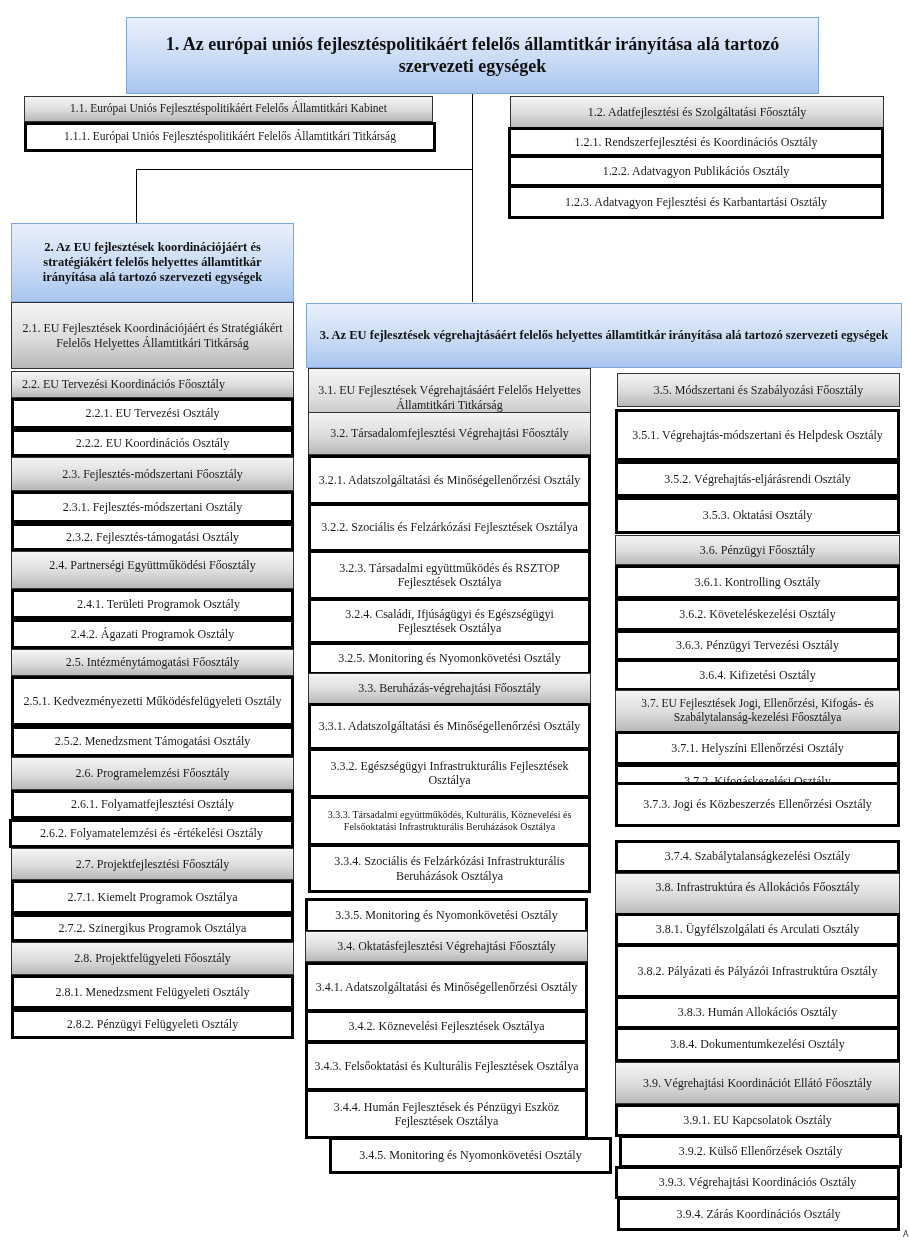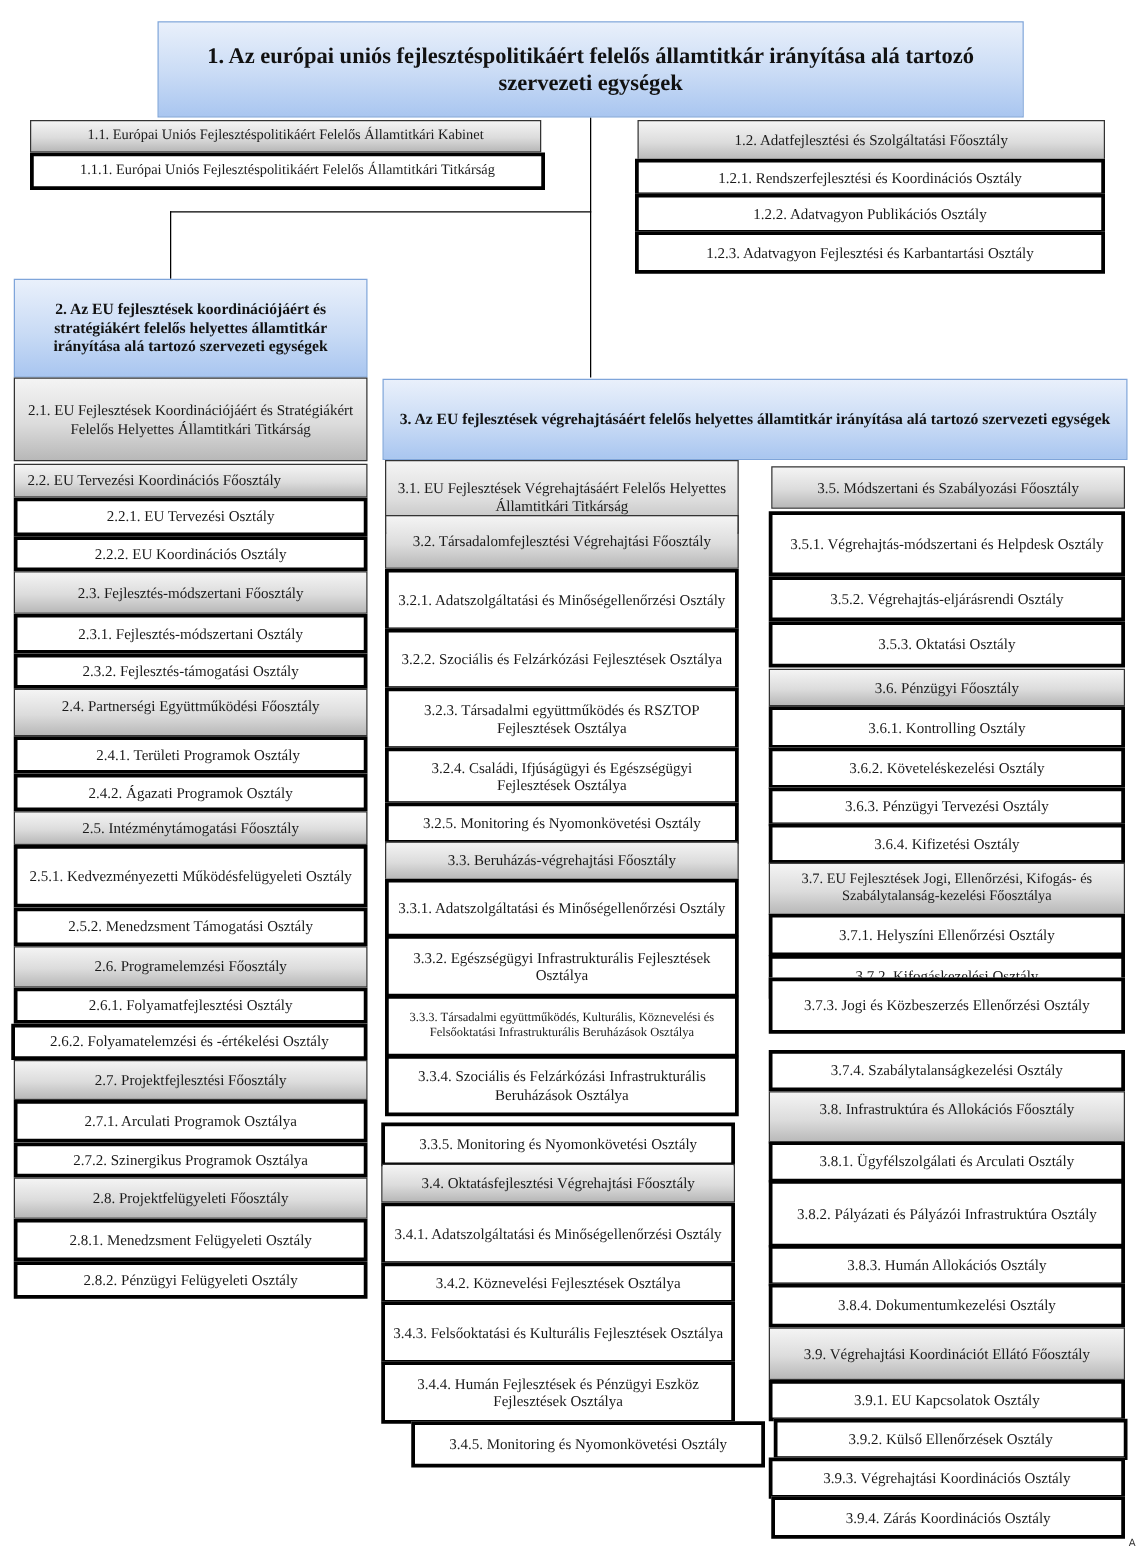--- a/index.html
+++ b/index.html
@@ -102,21 +102,21 @@
   <span>2.6.1. Folyamatfejlesztési Osztály</span>
   </div>
 <div class="box white" style="left:9px;top:819px;width:285px;height:29px;">
   <span>2.6.2. Folyamatelemzési és -értékelési Osztály</span>
   </div>
 
 <div class="box gray" style="left:11px;top:848px;width:283px;height:32px;">
   <span>2.7. Projektfejlesztési Főosztály</span>
   </div>
 <div class="box white" style="left:11px;top:880px;width:283px;height:34px;">
-  <span>2.7.1. Arculati Programok Osztálya</span>
+  <span>2.7.1. Kiemelt Programok Osztálya</span>
   </div>
 <div class="box white" style="left:11px;top:914px;width:283px;height:28px;">
   <span>2.7.2. Szinergikus Programok Osztálya</span>
   </div>
 
 <div class="box gray" style="left:11px;top:942px;width:283px;height:33px;">
   <span>2.8. Projektfelügyeleti Főosztály</span>
   </div>
 <div class="box white" style="left:11px;top:975px;width:283px;height:34px;">
   <span>2.8.1. Menedzsment Felügyeleti Osztály</span>

